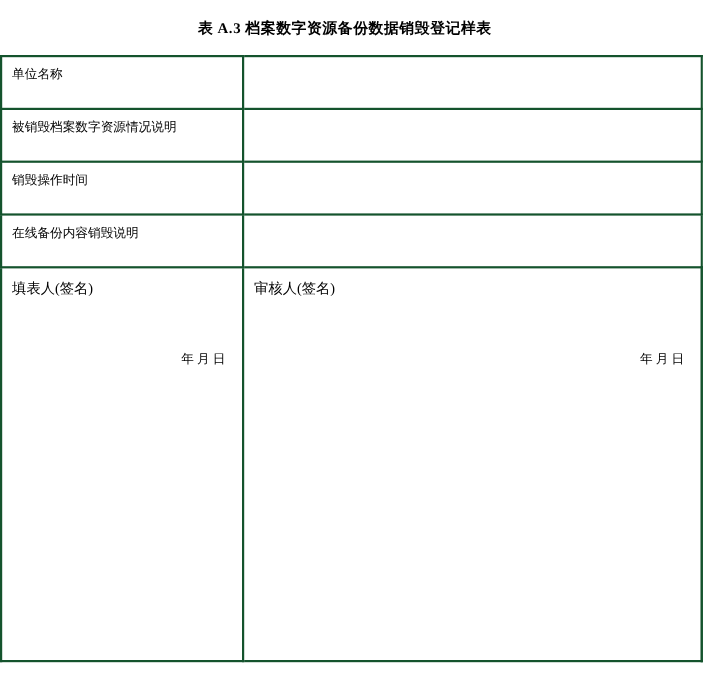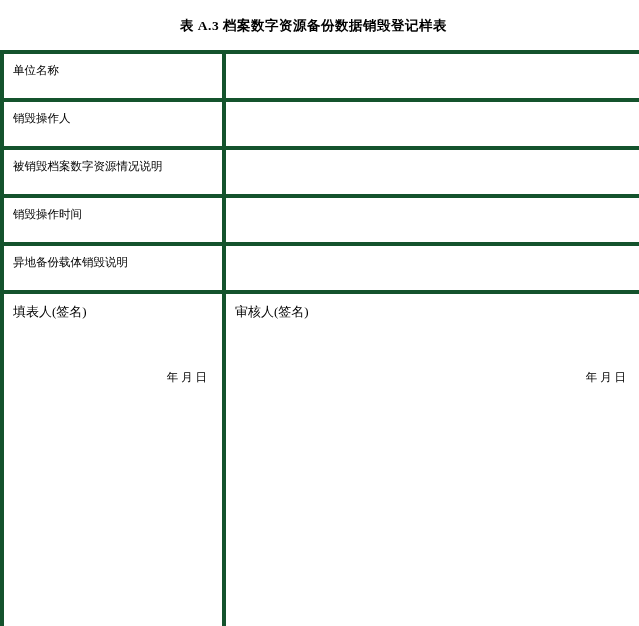--- a/index.html
+++ b/index.html
@@ -31,21 +31,21 @@
     padding: 0 20px;
     line-height: 1.4;
   }
   table.form {
     border-collapse: collapse;
     width: 597px;
     margin: 14px auto 0 auto;
     table-layout: fixed;
   }
   table.form td {
-    border: 4px solid #14532d;
+    border: 2px solid #14532d;
     font-size: 11.5px;
     vertical-align: top;
     padding: 8px 9px 8px 9px;
     line-height: 1.5;
     color: #000;
   }
   .row-label {
     height: 48px;
   }
   td.label-cell {
@@ -84,33 +84,29 @@
 
   <div class="table-title">表 A.3    档案数字资源备份数据销毁登记样表</div>
 
   <table class="form">
     <tbody>
       <tr class="row-label">
         <td class="label-cell">单位名称</td>
         <td class="value-cell"></td>
       </tr>
       <tr class="row-label">
-        <td class="label-cell">销毁操作人</td>
-        <td class="value-cell"></td>
-      </tr>
-      <tr class="row-label">
         <td class="label-cell">被销毁档案数字资源情况说明</td>
         <td class="value-cell"></td>
       </tr>
       <tr class="row-label">
         <td class="label-cell">销毁操作时间</td>
         <td class="value-cell"></td>
       </tr>
       <tr class="row-label">
-        <td class="label-cell">异地备份载体销毁说明</td>
+        <td class="label-cell">在线备份内容销毁说明</td>
         <td class="value-cell"></td>
       </tr>
       <tr class="sign-row">
         <td class="sign-col-1">
           <span class="sign-label">填表人(签名)</span>
           <div class="date-line nowrap">年        月        日</div>
         </td>
         <td class="sign-col-2">
           <span class="sign-label">审核人(签名)</span>
           <div class="date-line nowrap">年        月        日</div>

